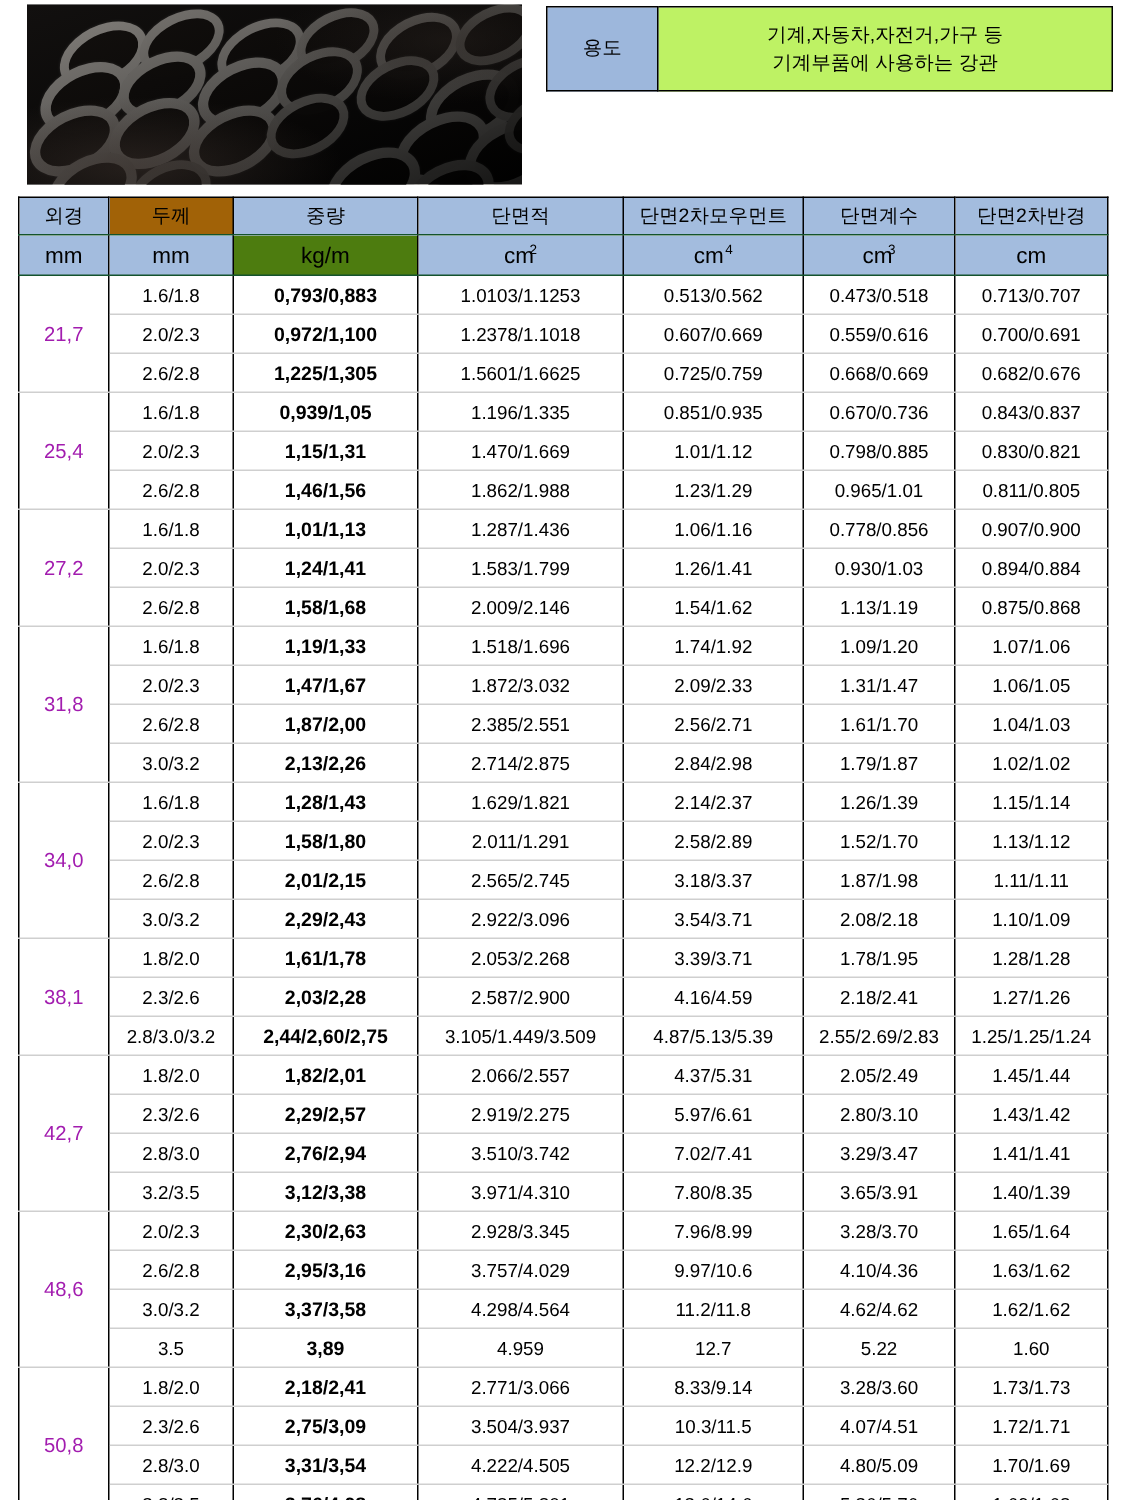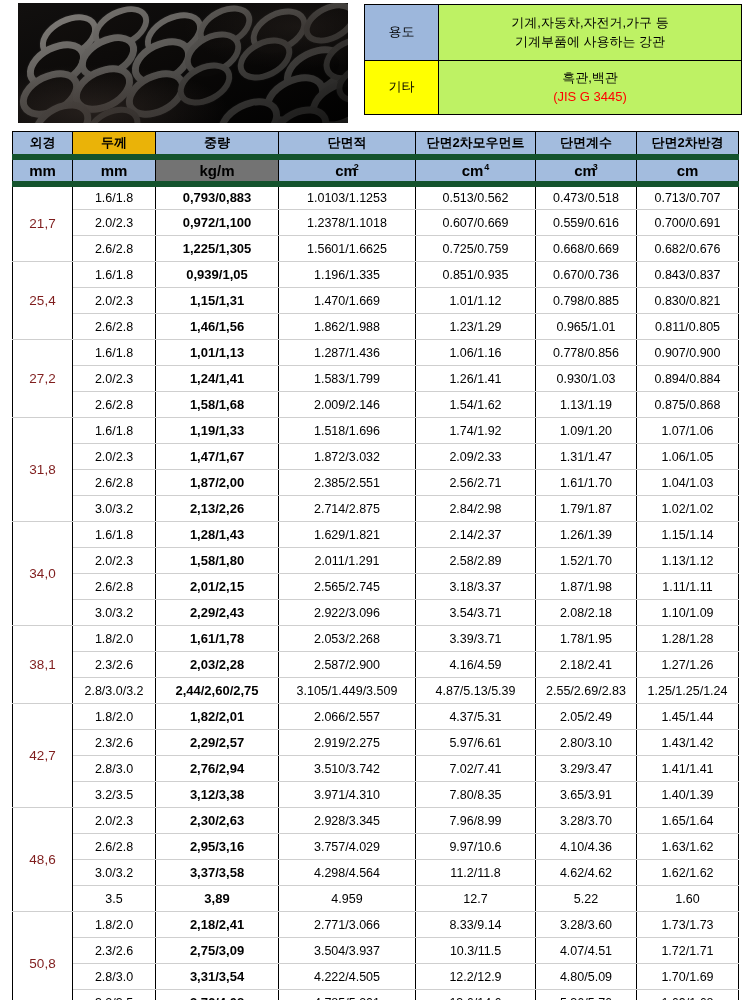--- a/index.html
+++ b/index.html
@@ -111,23 +111,23 @@
     border-bottom: 1px solid #cfcfcf;
     text-align: center;
     vertical-align: middle;
     padding: 0;
     height: 26px;
     overflow: hidden;
     white-space: nowrap;
   }
   table.spec thead th {
     background: #A3BCDE;
-    font-weight: bold;
+    font-weight: normal;
     border-top: 1px solid #000;
-    border-bottom: 6px solid #14532d;
+    border-bottom: 1px solid #14532d;
     height: 25px;
     font-size: 13px;
   }
   table.spec thead tr.units th {
     font-size: 15px;
     height: 27px;
     border-top: 1px solid #000;
   }
   .sup {
     font-size: 9px;
@@ -138,21 +138,21 @@
   .sup.wide { margin-left: 1px; }
 
   
   tr.group-start > td, tr.group-start > th { border-top: 1px solid #000; }
   tbody tr:last-child > td { border-bottom: 1px solid #000; }
 
   td.od {
     border-right: 1px solid #000;
     border-left: 1px solid #000;
     font-size: 13.5px;
-    color: #7f1d1d;
+    color: #a21caf;
   }
   td.thk { font-size: 12.5px; }
   td.weight { font-weight: bold; font-size: 13px; }
   td.area, td.moment, td.modulus, td.radius { font-size: 12.5px; }
 
   col.c-od      { width: 60px; }
   col.c-thk     { width: 83px; }
   col.c-weight  { width: 123px; }
   col.c-area    { width: 137px; }
   col.c-moment  { width: 120px; }
@@ -198,58 +198,51 @@
     <div class="info-wrap">
       <table class="info">
         <tbody>
           <tr>
             <td class="info-key blue" style="background: rgb(157, 183, 220);">용도</td>
             <td class="info-val">
               <div>기계,자동차,자전거,가구 등</div>
               <div>기계부품에 사용하는 강관</div>
             </td>
           </tr>
-          <tr>
-            <td class="info-key yellow" style="background: rgb(255, 255, 0);">기타</td>
-            <td class="info-val short">
-              <div>흑관,백관</div>
-              <div class="red" style="color: rgb(255, 0, 0);">(JIS G 3445)</div>
-            </td>
-          </tr>
         </tbody>
       </table>
     </div>
 
   </div>
 
   <div class="main-wrap">
     <table class="spec">
       <colgroup>
         <col class="c-od">
           <col class="c-thk">
           <col class="c-weight">
           <col class="c-area">
         <col class="c-moment">
           <col class="c-modulus">
           <col class="c-radius">
       </colgroup>
       <thead>
         <tr class="names" id="header-names">
             <th style="background: rgb(163, 188, 222);">외경</th>
-            <th style="background: #eab308;">두께</th>
+            <th style="background: #a16207;">두께</th>
             <th style="background: rgb(163, 188, 222);">중량</th>
             <th style="background: rgb(163, 188, 222);">단면적</th>
             <th style="background: rgb(163, 188, 222);">단면2차모우먼트</th>
             <th style="background: rgb(163, 188, 222);">단면계수</th>
             <th style="background: rgb(163, 188, 222);">단면2차반경</th>
           </tr>
         <tr class="units" id="header-units">
             <th style="background: rgb(163, 188, 222);"><span>mm</span></th>
             <th style="background: rgb(163, 188, 222);"><span>mm</span></th>
-            <th style="background: #737373;"><span>kg/m</span></th>
+            <th style="background: #4d7c0f;"><span>kg/m</span></th>
             <th style="background: rgb(163, 188, 222);"><span>cm</span><span class="sup">2</span></th>
             <th style="background: rgb(163, 188, 222);"><span>cm</span><span class="sup wide">4</span></th>
             <th style="background: rgb(163, 188, 222);"><span>cm</span><span class="sup">3</span></th>
             <th style="background: rgb(163, 188, 222);"><span>cm</span></th>
           </tr>
       </thead>
       <tbody id="spec-body">
           <tr class="group-start">
             <td class="od" rowspan="3">21,7</td>
             <td class="thk">1.6/1.8</td>

